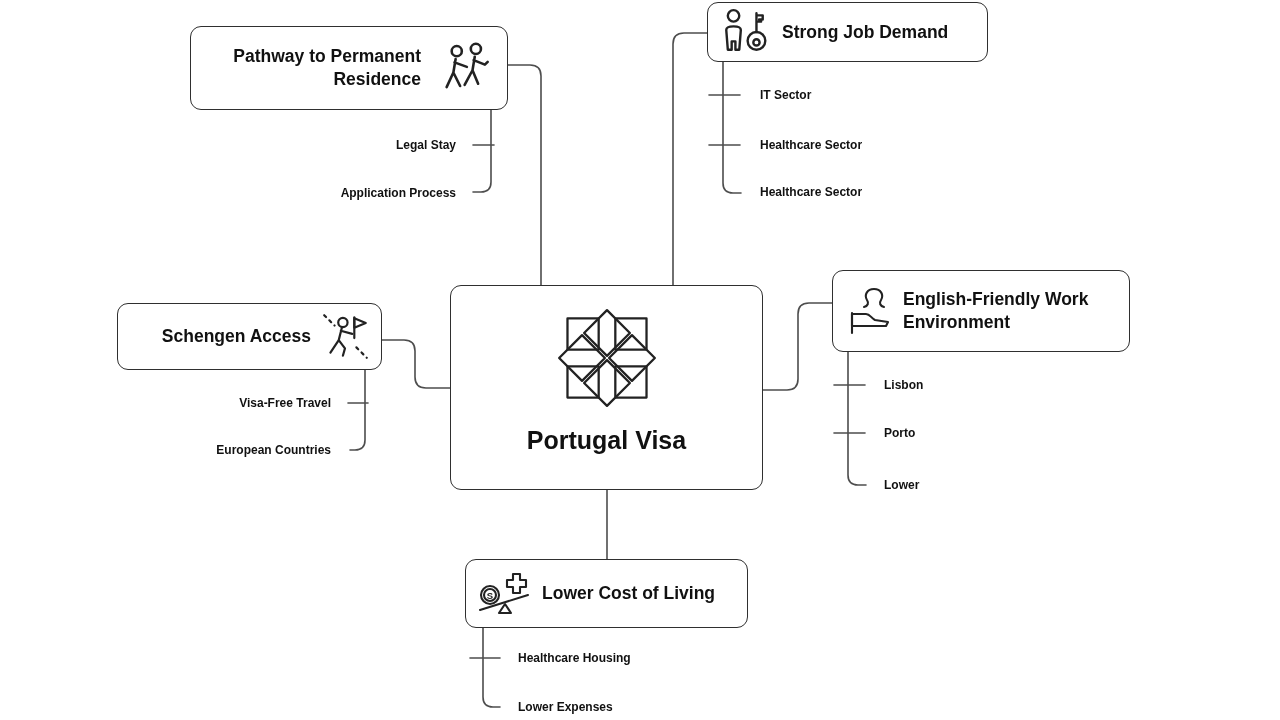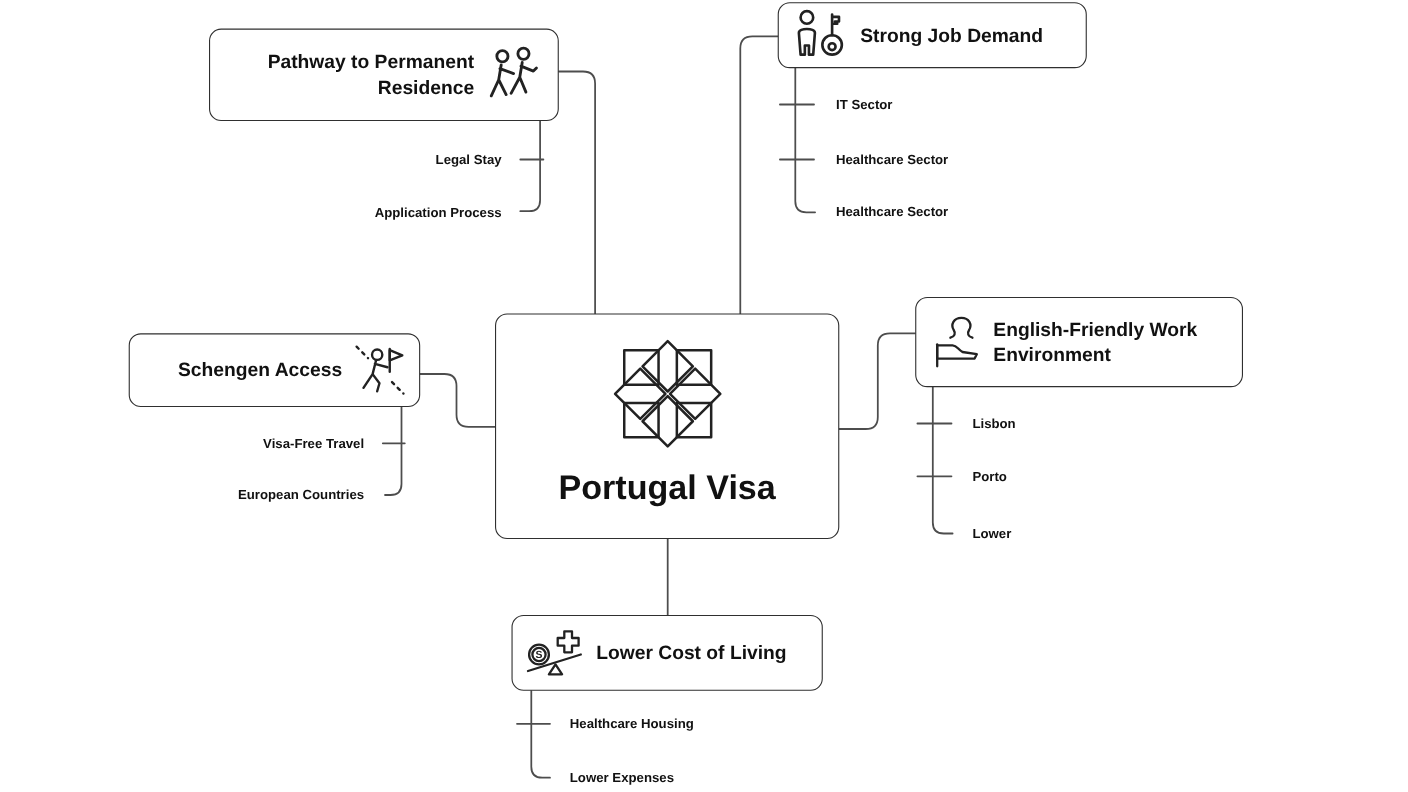--- a/index.html
+++ b/index.html
@@ -15,21 +15,21 @@
     border:1.6px solid #2f2f2f;border-radius:11px;
     display:flex;align-items:center;font-weight:700;font-size:17.5px;line-height:1.3;
   }
   .node .ic{flex:0 0 auto;display:flex;align-items:center;justify-content:center;}
   .node .lbl{white-space:pre-line;}
 
   .center-node{
     flex-direction:column;justify-content:flex-start;align-items:center;
     padding-top:20px;gap:14px;
   }
-  .center-node .lbl{font-size:31px;white-space:nowrap;}
+  .center-node .lbl{font-size:25px;white-space:nowrap;}
 
   .leaf{
     position:absolute;font-weight:700;font-size:12px;height:22px;line-height:22px;
     white-space:nowrap;
   }
   .leaf.r{text-align:right;}
 
   .icon-svg{stroke:#222222;fill:none;stroke-width:2.3;stroke-linecap:round;stroke-linejoin:round;}
   .icon-fill{fill:#222222;stroke:none;}
 </style>
@@ -73,21 +73,21 @@
         <rect x="58" y="58" width="30" height="30"></rect>
         <polygon points="50,4 72,26 50,48 28,26"></polygon>
         <polygon points="74,28 96,50 74,72 52,50"></polygon>
         <polygon points="50,52 72,74 50,96 28,74"></polygon>
         <polygon points="26,28 48,50 26,72 4,50"></polygon>
       </svg>
     </span>
     <span class="lbl">Portugal Visa</span>
   </div>
 
-  <div class="node" style="left:190px;top:26px;width:318px;height:84px;justify-content:flex-end;padding:0 12px;gap:10px;">
+  <div class="node" style="left:190px;top:26px;width:318px;height:84px;justify-content:flex-end;padding:0 12px;gap:20px;">
     <span class="lbl" style="text-align:right;width:212px;">Pathway to Permanent Residence</span>
     <span class="ic">
       <svg class="icon-svg" width="54" height="56" viewBox="0 0 48 48">
         <circle cx="14" cy="9" r="4.5"></circle>
         <circle cx="31" cy="7" r="4.5"></circle>
         <path d="M13,16 L11,28 M11,28 L5,41 M11,28 L17,40 M12,19 L23,23"></path>
         <path d="M30,14 L28,26 M28,26 L21,39 M28,26 L33,38 M29,17 L39,21 L41.5,18.5"></path>
       </svg>
     </span>
   </div>

